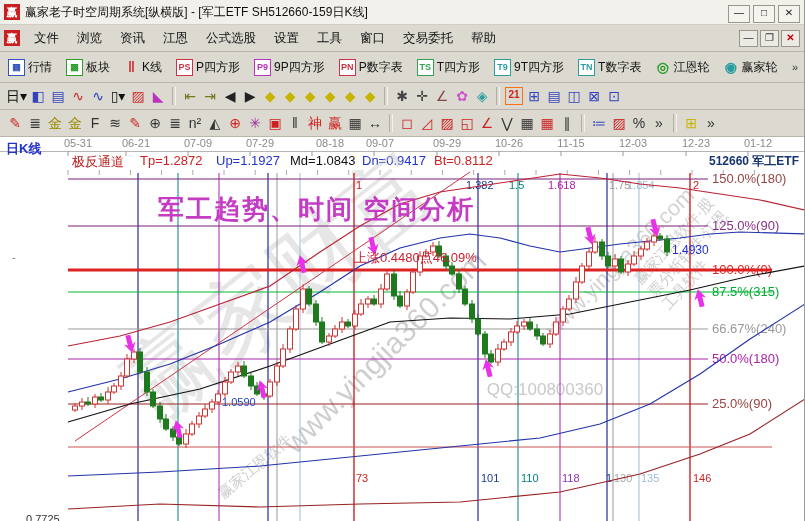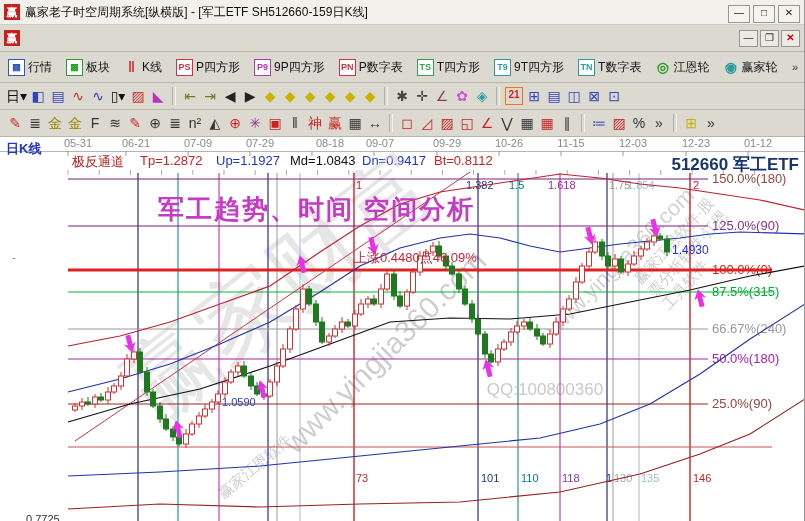--- a/index.html
+++ b/index.html
@@ -26,40 +26,52 @@
   .vsep{width:2px;height:18px;border-left:1px solid #b3afa6;border-right:1px solid #f4f2ec;margin:0 4px;}
   .overflow{margin-left:auto;font-size:11px;color:#333;}
   
   #chart{position:relative;width:805px;height:388px;background:#fff;overflow:hidden;}
   #chart-svg{position:absolute;left:0;top:0;z-index:3;}
   .ov{position:absolute;z-index:4;white-space:nowrap;}
   #period-label{left:6px;top:3px;font-size:13px;font-weight:bold;color:#2233cc;}
   #date-row .d{position:absolute;top:0;font-size:11px;color:#8a8a8a;transform:translateX(-50%);}
   #header-line{position:absolute;left:0;top:14px;width:805px;border-top:1px solid #b5b5b5;z-index:2;}
   #param-row span{position:absolute;top:16px;font-size:13px;}
-  #symbol-label{right:6px;top:16px;font-size:17px;font-weight:bold;color:#17356e;}
+  #symbol-label{right:6px;top:16px;font-size:12px;font-weight:bold;color:#17356e;}
   #big-title{left:158px;top:55px;font-size:26px;font-weight:bold;color:#c43bc4;letter-spacing:2px;z-index:5;}
   #rise-note{left:318px;top:112px;font-size:13px;color:#cc2233;z-index:5;margin-left:36px;}
   #low-note{left:222px;top:259px;font-size:11px;color:#2244cc;z-index:5;}
   #last-note{left:672px;top:106px;font-size:12px;color:#2233cc;z-index:5;}
   #min-note{left:26px;top:376px;font-size:11px;color:#333;z-index:5;}
   #dash-note{left:12px;top:114px;font-size:11px;color:#777;z-index:5;}
   .wm{position:absolute;color:#c9c9c9;z-index:1;transform-origin:center;}
 </style>
 </head>
 <body>
 
 <div id="window">
   <div id="titlebar">
     <div class="appicon">赢</div>
     <div id="title-text">赢家老子时空周期系统[纵横版] - [军工ETF  SH512660-159日K线]</div>
     <div id="win-controls"><div class="winbtn" style="display: inline-block;">—</div><div class="winbtn" style="display: inline-block;">□</div><div class="winbtn" style="display: inline-block;">✕</div></div>
   </div>
   <div id="menubar">
     <div class="appicon" style="background:#c82020;">赢</div>
+    <div id="menu-items" style="display:flex;">
+        <div class="menuitem">文件</div>
+        <div class="menuitem">浏览</div>
+        <div class="menuitem">资讯</div>
+        <div class="menuitem">江恩</div>
+        <div class="menuitem">公式选股</div>
+        <div class="menuitem">设置</div>
+        <div class="menuitem">工具</div>
+        <div class="menuitem">窗口</div>
+        <div class="menuitem">交易委托</div>
+        <div class="menuitem">帮助</div>
+      </div>
     <div id="menu-right">
         <div class="mdibtn">—</div>
         <div class="mdibtn">❐</div>
         <div class="mdibtn red">✕</div>
       </div>
   </div>
   <div id="toolbar1">
       <div class="tbtn1">
         <span class="badge" style="color: rgb(51, 85, 187);">▦</span>
         <span class="tlbl">行情</span>

